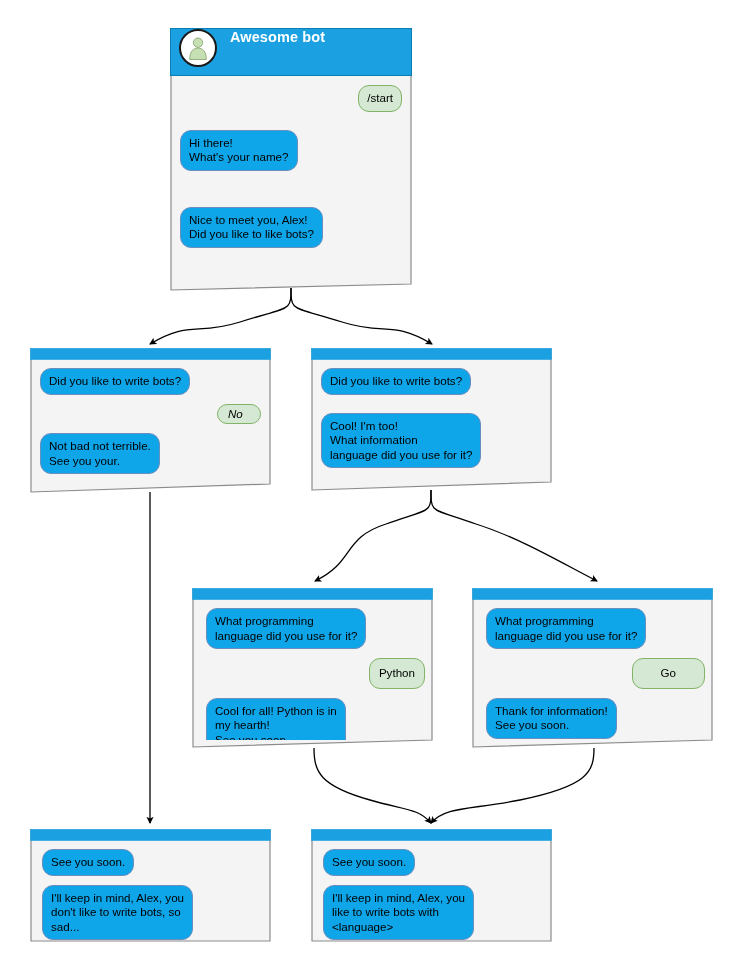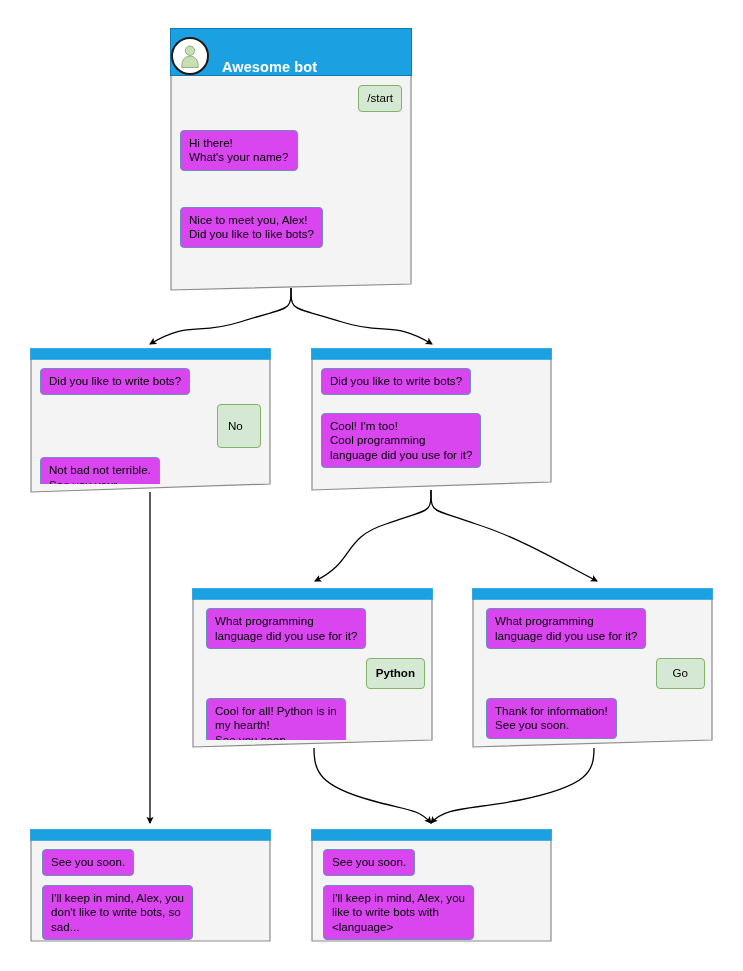--- a/index.html
+++ b/index.html
@@ -55,21 +55,22 @@
     left: 0;
     top: 0;
     width: 100%;
     background: #1ba1e2;
     box-sizing: border-box;
   }
   .card-header.tall {
     height: 48px;
     border: 1px solid #0d7cb0;
     display: flex;
-    align-items: flex-end;
+    align-items: flex-start;
+    padding-left: 8px;
   }
 
   .avatar {
     width: 38px;
     height: 38px;
     border-radius: 50%;
     background: #ffffff;
     border: 2px solid #1a1a1a;
     box-sizing: border-box;
     display: flex;
@@ -104,30 +105,30 @@
 
   .msg-row {
     display: flex;
     width: 100%;
   }
   .msg-row.bot { justify-content: flex-start; }
   .msg-row.user { justify-content: flex-end; }
 
   .bubble {
     box-sizing: border-box;
-    border-radius: 4px;
+    border-radius: 11px;
     font-size: 11.6px;
     line-height: 14.6px;
     padding: 5px 8px;
     white-space: pre-line;
     color: #000000;
     max-width: 88%;
   }
   .bubble.bot {
-    background: #d946ef;
+    background: #0ea5e9;
     border: 1px solid #6c8ebf;
   }
   .bubble.user {
     background: #d5e8d4;
     border: 1px solid #82b366;
     text-align: left;
   }
   .gap-sm { height: 9px; flex: none; }
   .gap-md { height: 18px; flex: none; }
 </style>
@@ -193,21 +194,21 @@
       <polygon points="1,1 240,1 240,136 1,144" fill="#f4f4f4" stroke="#8b8b8b" stroke-width="1.2"></polygon>
       <rect x="0.5" y="0.5" width="240" height="11" fill="#1ba1e2" stroke="#1ba1e2" stroke-width="0.6"></rect>
     </svg>
     <div class="card-body">
       <div class="chat-area" style="top:11px; height:125px; background:transparent; border:none;">
         <div class="msg-row bot">
           <div class="bubble bot">Did you like to write bots?</div>
         </div>
         <div class="gap-sm"></div>
         <div class="msg-row user">
-          <div class="bubble user" style="padding:14px 10px; min-width:44px;">No</div>
+          <div class="bubble user" style="padding:2px 10px; min-width:44px;font-style:italic;">No</div>
         </div>
         <div class="gap-sm"></div>
         <div class="msg-row bot">
           <div class="bubble bot">Not bad not terrible.
 See you your.</div>
         </div>
       </div>
     </div>
   </div>
 
@@ -218,41 +219,41 @@
     </svg>
     <div class="card-body">
       <div class="chat-area" style="top:11px; height:123px; background:transparent; border:none;">
         <div class="msg-row bot">
           <div class="bubble bot">Did you like to write bots?</div>
         </div>
         <div class="gap-sm"></div>
         <div class="gap-sm"></div>
         <div class="msg-row bot">
           <div class="bubble bot">Cool! I'm too!
-Cool programming
+What information
 language did you use for it?</div>
         </div>
       </div>
     </div>
   </div>
 
   <div class="card" style="left:192px; top:588px; width:241px; height:160px;">
     <svg class="card-skew" viewBox="0 0 241 160" width="241" height="160">
       <polygon points="1,1 240,1 240,152 1,159" fill="#f4f4f4" stroke="#8b8b8b" stroke-width="1.2"></polygon>
       <rect x="0.5" y="0.5" width="240" height="11" fill="#1ba1e2" stroke="#1ba1e2" stroke-width="0.6"></rect>
     </svg>
     <div class="card-body">
       <div class="chat-area" style="top:11px; height:141px; background:transparent; border:none; padding-left:14px; padding-right:8px;">
         <div class="msg-row bot">
           <div class="bubble bot">What programming
 language did you use for it?</div>
         </div>
         <div class="gap-sm"></div>
         <div class="msg-row user">
-          <div class="bubble user" style="padding:7px 9px;font-weight:bold;">Python</div>
+          <div class="bubble user" style="padding:7px 9px;">Python</div>
         </div>
         <div class="gap-sm"></div>
         <div class="msg-row bot">
           <div class="bubble bot">Cool for all! Python is in
 my hearth!
 See you soon.</div>
         </div>
       </div>
     </div>
   </div>
@@ -263,21 +264,21 @@
       <rect x="0.5" y="0.5" width="240" height="11" fill="#1ba1e2" stroke="#1ba1e2" stroke-width="0.6"></rect>
     </svg>
     <div class="card-body">
       <div class="chat-area" style="top:11px; height:141px; background:transparent; border:none; padding-left:14px; padding-right:8px;">
         <div class="msg-row bot">
           <div class="bubble bot">What programming
 language did you use for it?</div>
         </div>
         <div class="gap-sm"></div>
         <div class="msg-row user">
-          <div class="bubble user" style="padding:7px 16px; min-width:38px;">Go</div>
+          <div class="bubble user" style="padding:7px 28px; min-width:38px;">Go</div>
         </div>
         <div class="gap-sm"></div>
         <div class="msg-row bot">
           <div class="bubble bot">Thank for information!
 See you soon.</div>
         </div>
       </div>
     </div>
   </div>
 

